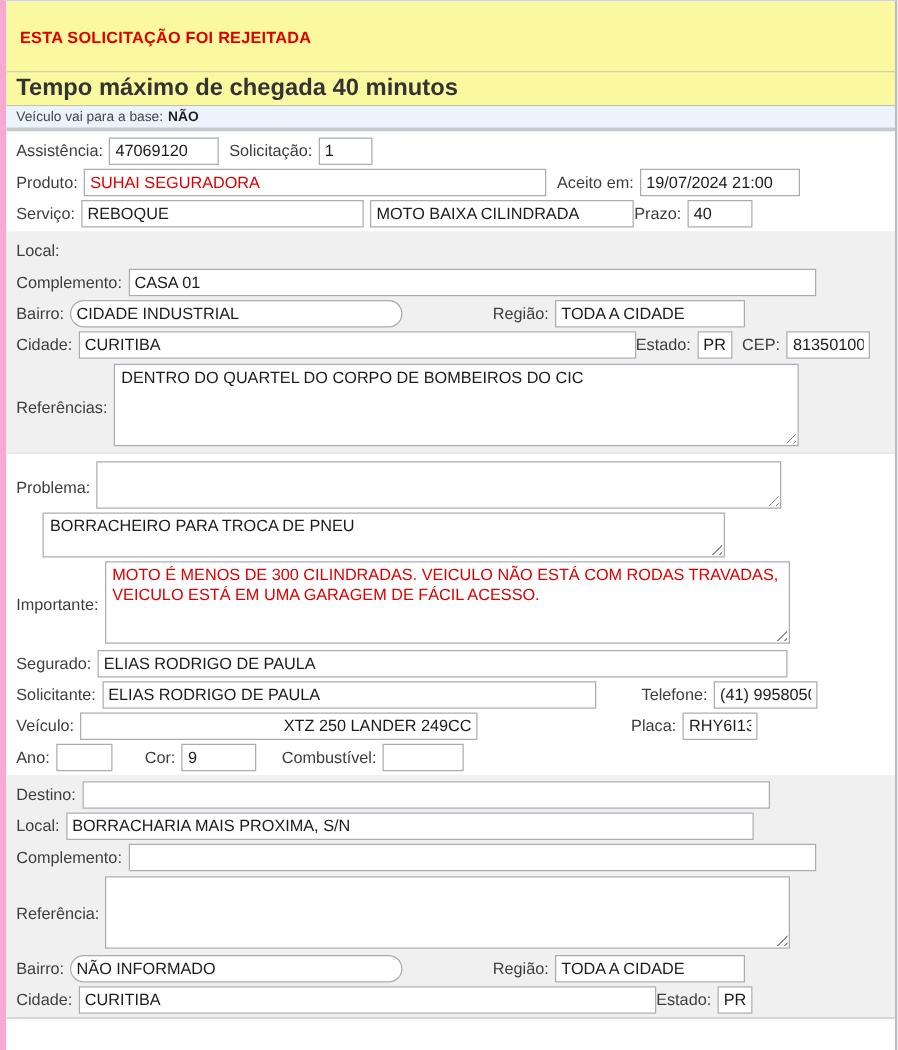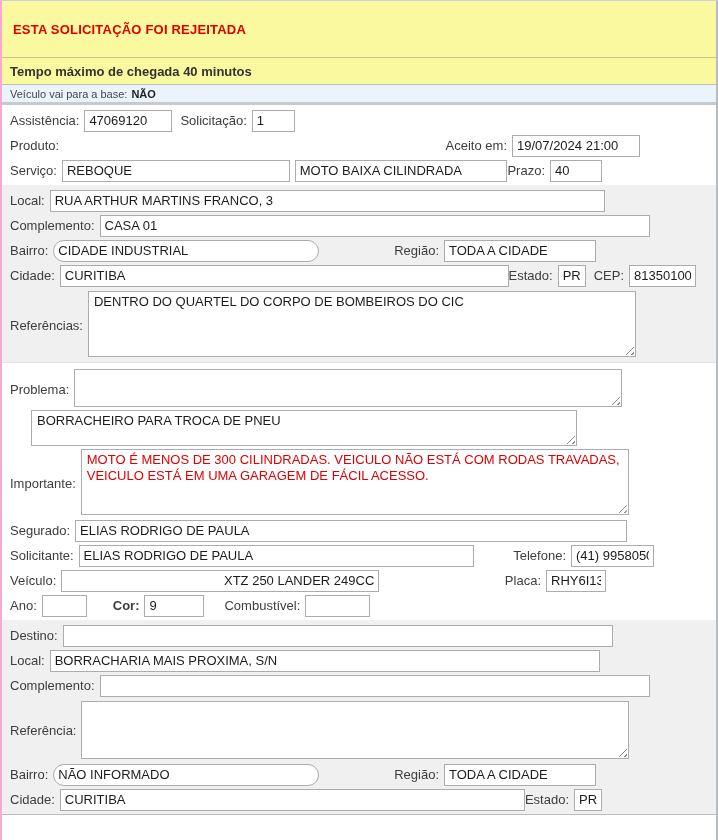--- a/index.html
+++ b/index.html
@@ -1,38 +1,38 @@
 <!DOCTYPE html>
 <html><head>
 <meta charset="utf-8">
 <style>
   html,body{margin:0;padding:0;background:#fff;font-family:"Liberation Sans",sans-serif;}
-  .page{width:718px;height:840px;box-sizing:border-box;border-left:2px solid #f9a8d4;border-right:2px solid #b9bcbe;border-top:1px solid #cfd2d4;background:#fff;overflow:hidden;}
+  .page{width:718px;height:840px;box-sizing:border-box;border-left:5px solid #f9a8d4;border-right:2px solid #b9bcbe;border-top:1px solid #cfd2d4;background:#fff;overflow:hidden;}
   .banner1{height:57px;background:#FAF99F;display:flex;align-items:center;padding-left:11px;box-sizing:border-box;border-bottom:1px solid #c3c39a;}
   .banner1 .txt{color:#DE0000;font-weight:bold;font-size:13px;letter-spacing:.2px;}
-  .banner2{height:27px;background:#FAF99F;display:flex;align-items:center;padding-left:8px;box-sizing:border-box;border-bottom:1px solid #bfbfbf;font-weight:bold;color:#333;font-size:13px;}
+  .banner2{height:27px;background:#FAF99F;display:flex;align-items:center;padding-left:8px;box-sizing:border-box;border-bottom:1px solid #bfbfbf;font-weight:bold;color:#333;font-size:19px;}
   .bluebar{height:20px;background:#EBF4FC;border-bottom:3px solid #c6cacd;display:flex;align-items:center;padding-left:8px;box-sizing:border-box;font-size:11px;color:#454545;}
   .bluebar b{margin-left:4px;color:#1e1e1e;}
   .section{padding:3px 0 2px 0;}
   .section.gray{background:#F0F0F0;border-bottom:1px solid #e2e2e2;}
   .section.gray2{background:#F0F0F0;border-bottom:1px solid #bdbdbd;}
   .row{display:flex;align-items:center;height:25px;padding-left:8px;box-sizing:border-box;font-size:13px;color:#3d3d3d;white-space:nowrap;}
   .row-ta{display:flex;align-items:center;padding-left:8px;margin:3px 0;font-size:13px;color:#3d3d3d;white-space:nowrap;}
   .row-ta.center{align-items:center;}
   .row-ta label{padding-top:3px;}
   .row-ta.center label{padding-top:0;}
   input.fld{height:22px;box-sizing:border-box;border:1px solid #a9adb2;background:#fff;font:13px "Liberation Sans",sans-serif;color:#1c1c1c;padding:1px 4px;margin-left:5px;}
   .ta-wrap{position:relative;display:inline-flex;margin-left:5px;}
   textarea.ta{box-sizing:border-box;border:1px solid #a9adb2;background:#fff;font:13px/16px "Liberation Sans",sans-serif;color:#1c1c1c;padding:2px 5px;resize:none;overflow:hidden;margin:0;}
   .grip{position:absolute;right:2px;bottom:2px;width:10px;height:10px;pointer-events:none;
         background:repeating-linear-gradient(135deg,#8f8f8f 0 1px,transparent 1px 4px);
         clip-path:polygon(100% 0,100% 100%,0 100%);}
   .red{color:#DE0000 !important;}
   .mla{margin-left:auto;}
-  .ml2{margin-left:2px;}.ml7{margin-left:21px;}.ml8{margin-left:8px;}.ml20{margin-left:20px;}.ml26{margin-left:26px;font-weight:bold;}.ml72{margin-left:72px;}
+  .ml2{margin-left:2px;}.ml7{margin-left:21px;}.ml8{margin-left:8px;}.ml20{margin-left:20px;}.ml26{margin-left:26px;}.ml72{margin-left:72px;}
   .mr8{margin-right:20px;}.mr62{margin-right:62px;}.mr76{margin-right:76px;}.mr110{margin-right:110px;}.mr114{margin-right:114px;}.mr120{margin-right:120px;}
   .w-assist{width:88px;}.w-solic{width:43px;}.w-prod{width:370px;}.w-aceito{width:128px;}
   .w-serv{width:228px;}.w-serv2{width:213px;}.w-prazo{width:52px;}
   .w-local{width:555px;}.w-compl{width:550px;}.w-bairro{width:266px;border-radius:11px;}.w-regiao{width:152px;}
   .w-cidade{width:465px;}.w-estado{width:28px;}.w-cep{width:67px;}
   .ta-ref{width:548px;height:66px;}.ta-prob{width:548px;height:38px;}.ta-obs{width:546px;height:36px;}
   .ta-imp{width:548px;height:66px;}.ta-ref2{width:548px;height:58px;}
   .w-seg{width:552px;}.w-solnt{width:395px;}.w-tel{width:83px;}
   .w-veic{width:318px;text-align:right;}.w-placa{width:60px;}.w-ano{width:45px;}.w-cor{width:60px;}.w-comb{width:65px;}
   .w-dest{width:550px;}
@@ -58,36 +58,36 @@
 
   <div class="section">
     <div class="row">
       <label>Assistência:</label>
       <input class="fld w-assist" value="47069120" style="">
       <label class="ml8">Solicitação:</label>
       <input class="fld w-solic" value="1" style="">
     </div>
     <div class="row">
       <label>Produto:</label>
+      <input class="fld w-prod red" value="SUHAI SEGURADORA" style="">
       <label class="mla">Aceito em:</label>
       <input class="fld w-aceito mr76" value="19/07/2024 21:00" style="">
     </div>
     <div class="row">
       <label>Serviço:</label>
       <input class="fld w-serv" value="REBOQUE" style="">
       <input class="fld w-serv2 ml2" value="MOTO BAIXA CILINDRADA" style="">
       <label class="mla">Prazo:</label>
       <input class="fld w-prazo mr114" value="40" style="">
     </div>
   </div>
 
   <div class="section gray">
     <div class="row">
       <label>Local:</label>
-      <input class="fld w-local" value="RUA ARTHUR MARTINS FRANCO, 3" style="">
     </div>
     <div class="row">
       <label>Complemento:</label>
       <input class="fld w-compl" value="CASA 01" style="">
     </div>
     <div class="row">
       <label>Bairro:</label>
       <input class="fld w-bairro" value="CIDADE INDUSTRIAL" style="">
       <label class="mla">Região:</label>
       <input class="fld w-regiao mr120" value="TODA A CIDADE" style="">

